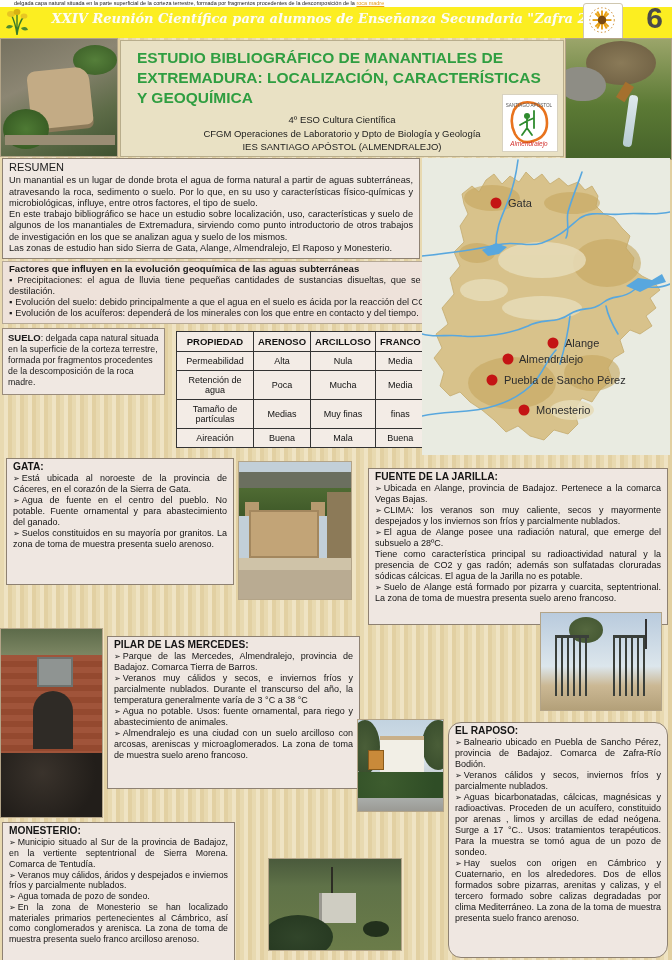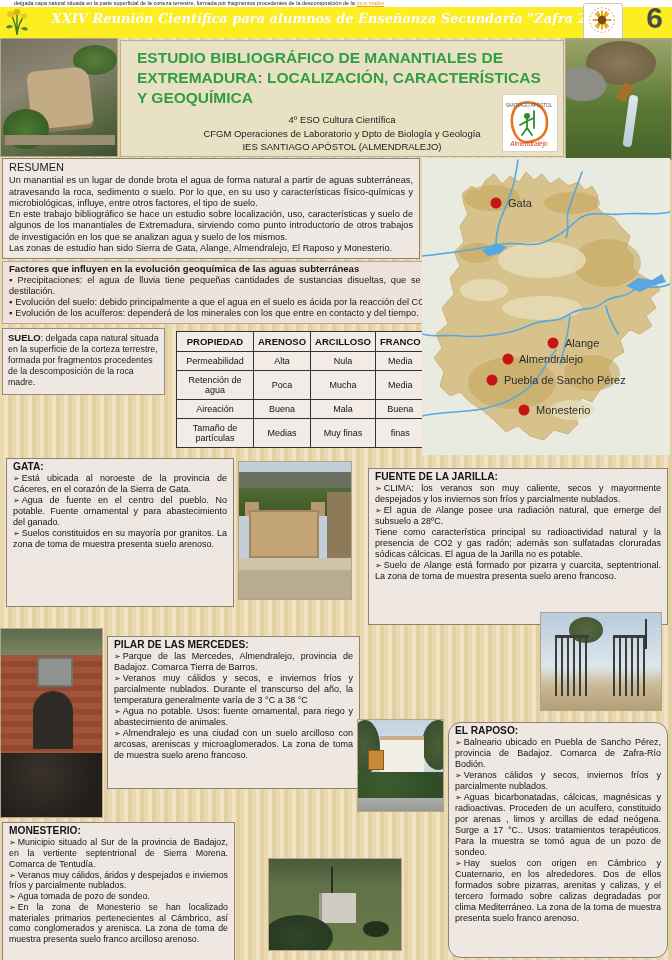--- a/index.html
+++ b/index.html
@@ -82,21 +82,21 @@
   
   .map-panel{position:absolute;left:422px;top:158px;width:248px;height:297px;background:#e9ebe1;}
   .map-panel svg text{font-family:"Liberation Sans",sans-serif;font-size:11px;fill:#2d2d2d;}
   
   .sec{position:absolute;background:#efe7e1;border:1px solid #8e8172;box-sizing:border-box;color:#141414;padding:2px 6px;font-size:9px;line-height:1.22;}
   .sec .sec-title{font-weight:bold;font-size:10.2px;}
   ul.arrows{margin:0;padding:0;list-style:none;}
   ul.arrows li{text-align:justify;}
   ul.arrows li::before{content:"\27A2";margin-right:2px;font-size:8px;}
   ul.arrows li.no-bullet::before{content:"";margin:0;}
-  .sec-gata{left:6px;top:458px;width:228px;height:149px;}
+  .sec-gata{left:6px;top:458px;width:228px;height:127px;}
   .sec-jarilla{left:368px;top:468px;width:300px;height:157px;}
   .sec-pilar{left:107px;top:636px;width:253px;height:153px;}
   .sec-raposo{left:448px;top:722px;width:220px;height:236px;border-radius:13px;}
   .sec-mone{left:2px;top:822px;width:233px;height:144px;font-size:8.8px;}
 </style>
 </head>
 <body>
 
 <div class="poster">
 
@@ -197,30 +197,30 @@
       <td>Nula</td>
       <td>Media</td>
     </tr>
     <tr>
       <td class="prop">Retención de agua</td>
       <td>Poca</td>
       <td>Mucha</td>
       <td>Media</td>
     </tr>
     <tr>
+      <td class="prop">Tamaño de partículas</td>
+      <td>Medias</td>
+      <td>Muy finas</td>
+      <td>finas</td>
+    </tr>
+    <tr>
       <td class="prop">Aireación</td>
       <td>Buena</td>
       <td>Mala</td>
       <td>Buena</td>
-    </tr>
-    <tr>
-      <td class="prop">Tamaño de partículas</td>
-      <td>Medias</td>
-      <td>Muy finas</td>
-      <td>finas</td>
     </tr>
   </tbody>
     </table>
 
   <div class="map-panel">
     <svg width="248" height="297" viewBox="0 0 248 297">
       <path d="M 40 36 L 50 28 L 57 34 L 64 22 L 72 16 L 80 26 L 88 18 L 97 24 L 104 14 L 112 22 L 120 16 L 128 26 L 137 20 L 146 28 L 156 24 L 163 32 L 170 28 L 176 38 L 174 48 L 182 56 L 192 60 L 200 70 L 208 78 L 204 90 L 212 100 L 210 110 L 220 118 L 232 124 L 238 132 L 228 140 L 234 150 L 224 158 L 230 168 L 218 176 L 208 172 L 198 182 L 202 194 L 192 200 L 186 210 L 190 222 L 178 232 L 170 244 L 160 240 L 152 252 L 156 266 L 146 276 L 132 272 L 122 282 L 108 278 L 96 268 L 84 274 L 72 262 L 60 252 L 48 244 L 38 234 L 28 238 L 18 228 L 22 214 L 12 200 L 20 190 L 14 176 L 26 166 L 20 150 L 32 136 L 28 120 L 38 108 L 32 94 L 42 84 L 38 68 L 46 56 L 42 46 Z" fill="#d8c28b" stroke="#c4ab6e" stroke-width="0.8"></path>
       <g fill="#c6a75f" opacity="0.6">
         <ellipse cx="70" cy="40" rx="28" ry="13"></ellipse>
           <ellipse cx="150" cy="45" rx="28" ry="11"></ellipse>
@@ -278,20 +278,21 @@
     <div class="pil1"></div>
       <div class="pil2"></div>
       <div class="wall"></div>
     <div class="step"></div>
       <div class="pave"></div>
   </div>
 
   <div class="sec sec-jarilla">
     <div class="sec-title">FUENTE DE LA JARILLA:</div>
     <ul class="arrows">
+      <li>Ubicada en Alange,  provincia de Badajoz. Pertenece a la comarca Vegas Bajas.</li>
       <li>CLIMA: los veranos son muy caliente, secos y mayormente despejados y los inviernos son fríos y parcialmente nublados.</li>
       <li>El agua de Alange posee una radiación natural, que emerge del subsuelo a 28ºC.</li>
       <li class="no-bullet">Tiene como característica principal su radioactividad natural y la presencia de CO2 y gas radón; además son sulfatadas cloruradas sódicas cálcicas. El agua de la Jarilla no es potable.</li>
       <li>Suelo de Alange está formado por pizarra y cuarcita, septentrional. La zona de toma de muestra presenta suelo areno francoso.</li>
     </ul>
   </div>
   <div class="photo photo-alange">
     <div class="tree"></div>
       <div class="gateL"></div>
       <div class="gateR"></div>

